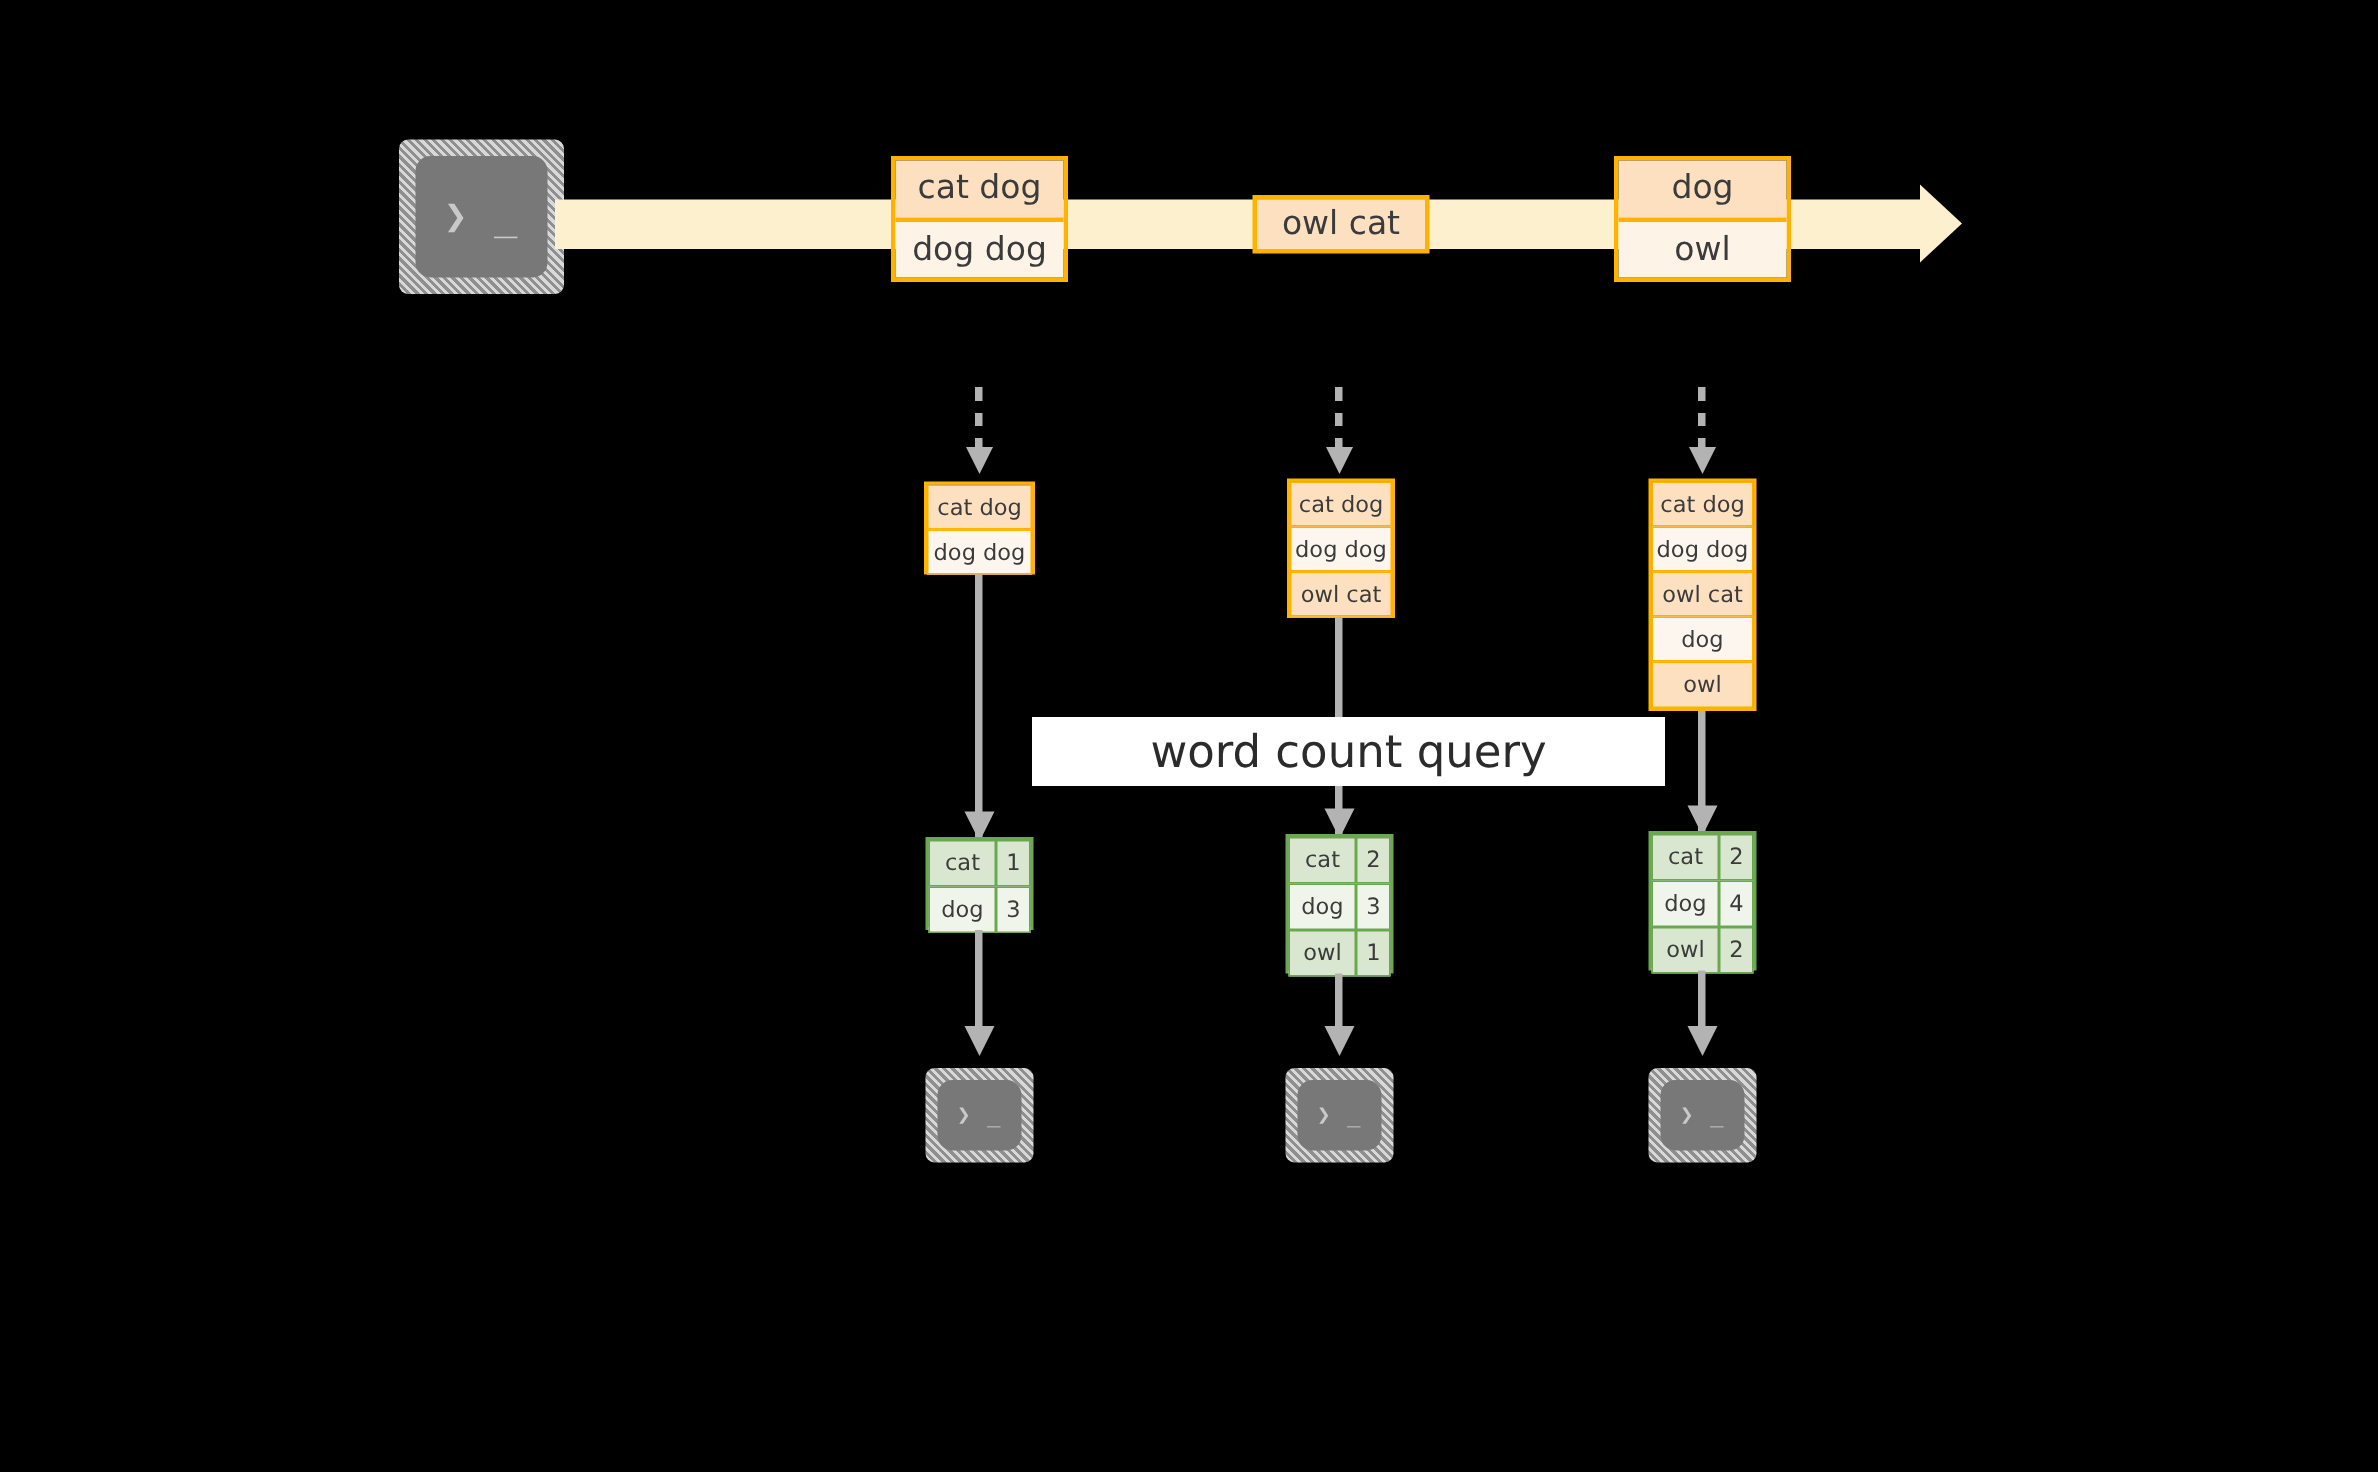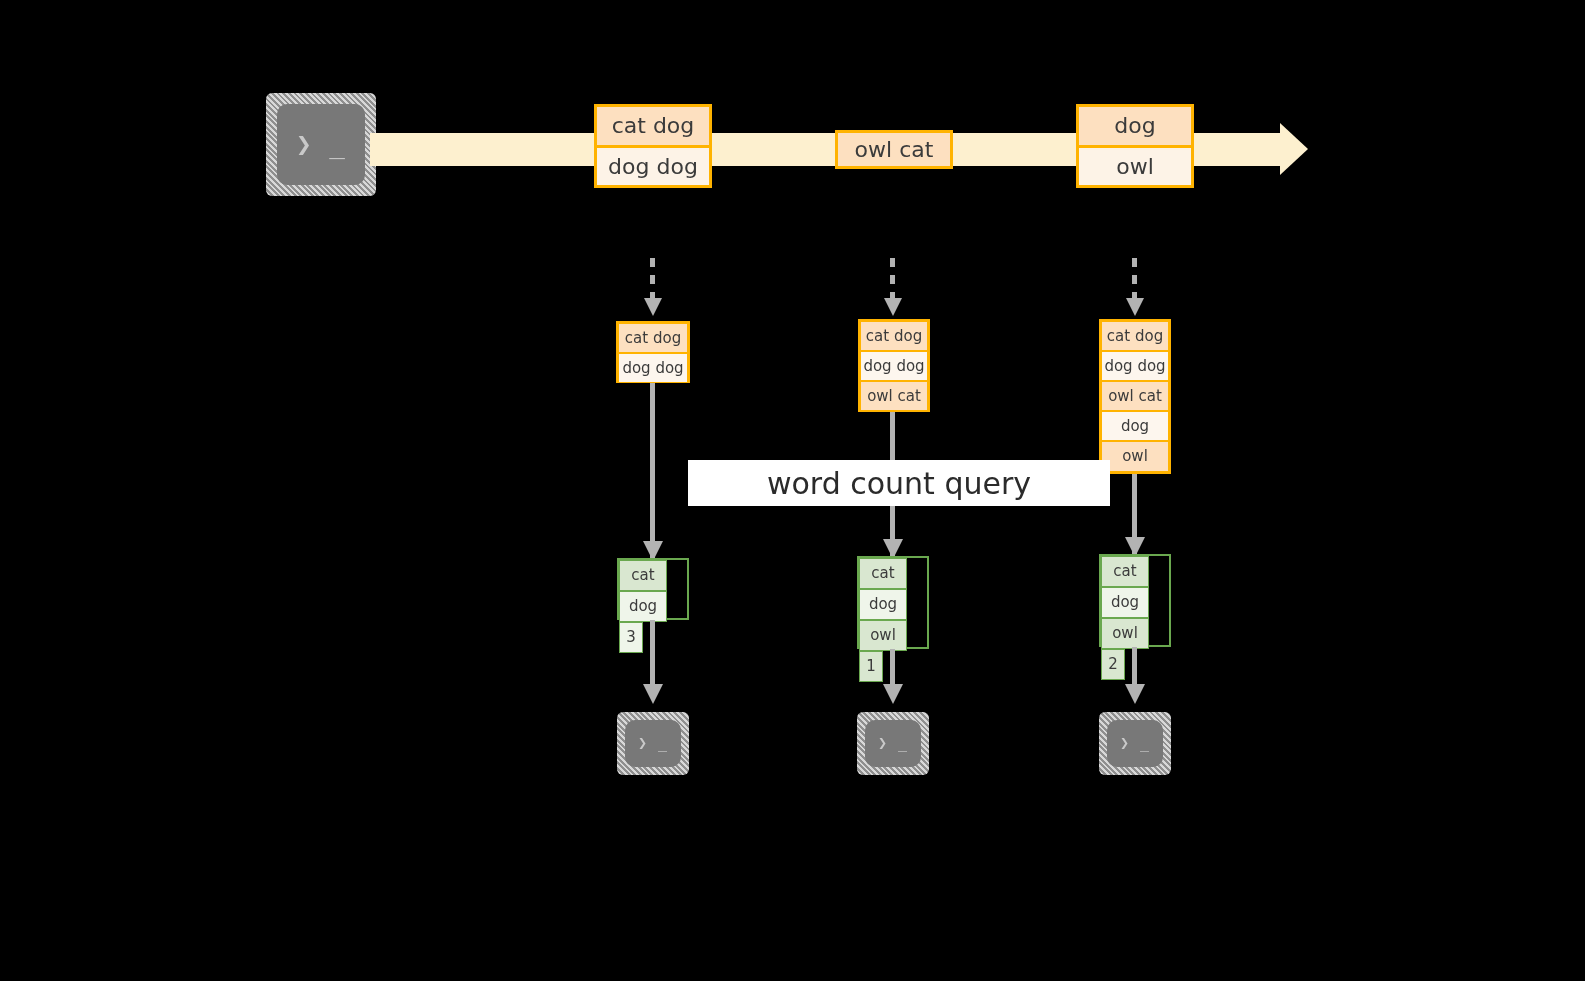--- a/index.html
+++ b/index.html
@@ -98,21 +98,20 @@
   .tbl-green {
     position: absolute;
     box-sizing: border-box;
     border: 2px solid #6aa84f;
     display: flex;
     flex-direction: column;
   }
   .gr-row {
     display: flex;
     box-sizing: border-box;
-    flex-direction: column;
   }
   .gr-cell {
     box-sizing: border-box;
     border: 1px solid #6aa84f;
     text-align: center;
     color: #3b3b3b;
     white-space: nowrap;
   }
   .gr-row.dark  .gr-cell { background: #d9e7d0; }
   .gr-row.light .gr-cell { background: #eff5ea; }
@@ -272,17 +271,17 @@
   </div>
 
   <div class="conn" style="left:1132px; top:647px; width:5px; height:45px;"></div>
   <div class="conn-head" style="left:1125px; top:684px; border-width:20px 10px 0 10px;"></div>
 
   <div class="term small" style="left:1099px; top:712px; width:72px; height:63px;">
     <div class="term-inner"></div>
     <div class="term-glyph" style="font-size:15px;">❯ _</div>
   </div>
 
-  <div class="banner" style="left:688px; top:460px; width:422px; height:46px;">
+  <div class="banner" style="left:688px; top:478px; width:422px; height:46px;">
     <span class="banner-label" style="font-size:30px;">word count query</span>
   </div>
 
 </div>
 
 </body></html>

